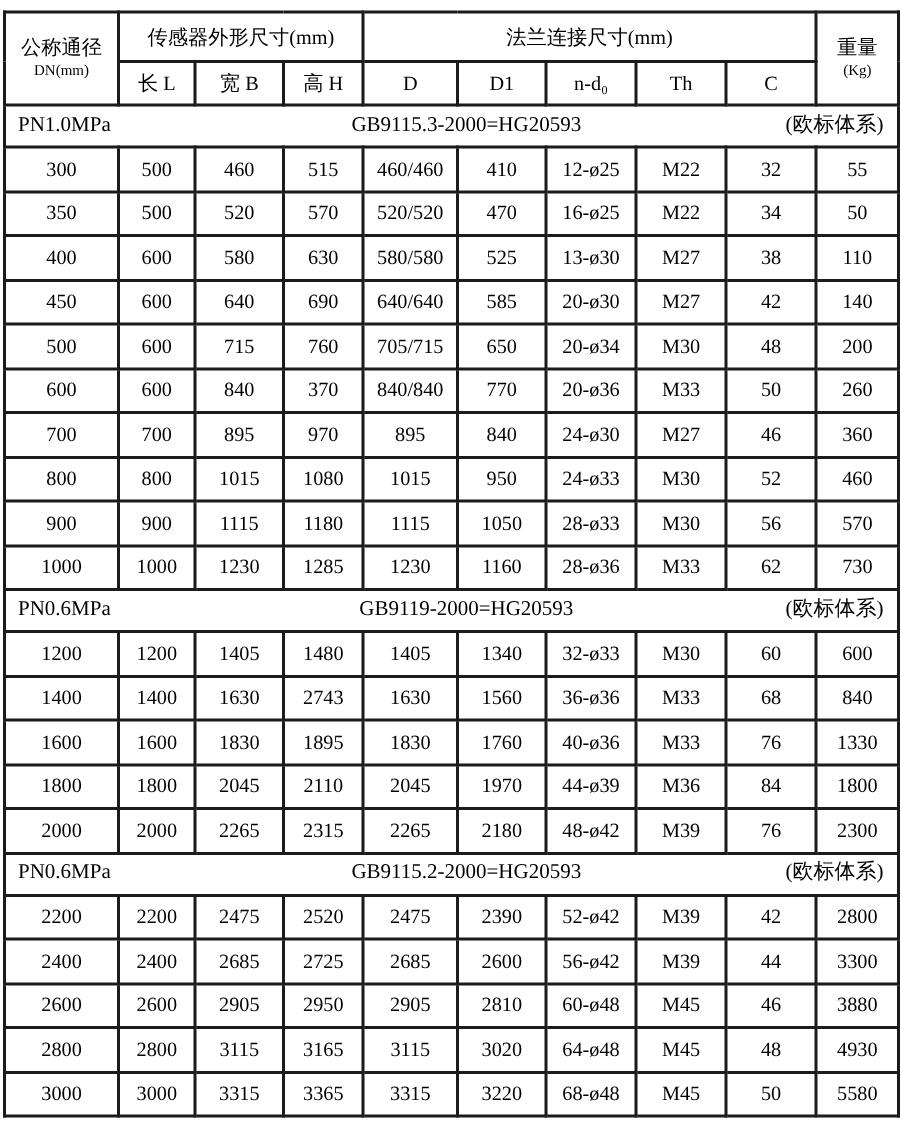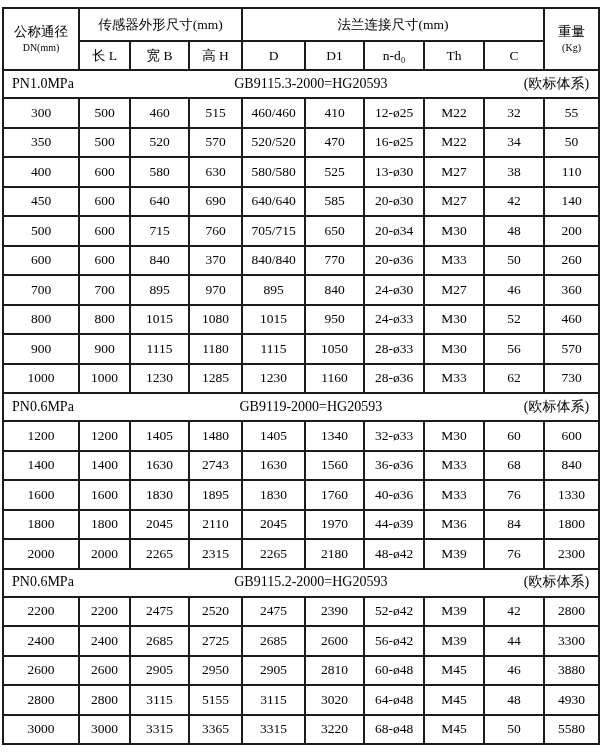--- a/index.html
+++ b/index.html
@@ -352,21 +352,21 @@
           <td>2810</td>
           <td>60-ø48</td>
           <td>M45</td>
           <td>46</td>
           <td>3880</td>
         </tr>
         <tr class="data-row">
           <td>2800</td>
           <td>2800</td>
           <td>3115</td>
-          <td>5155</td>
+          <td>3165</td>
           <td>3115</td>
           <td>3020</td>
           <td>64-ø48</td>
           <td>M45</td>
           <td>48</td>
           <td>4930</td>
         </tr>
         <tr class="data-row">
           <td>3000</td>
           <td>3000</td>

